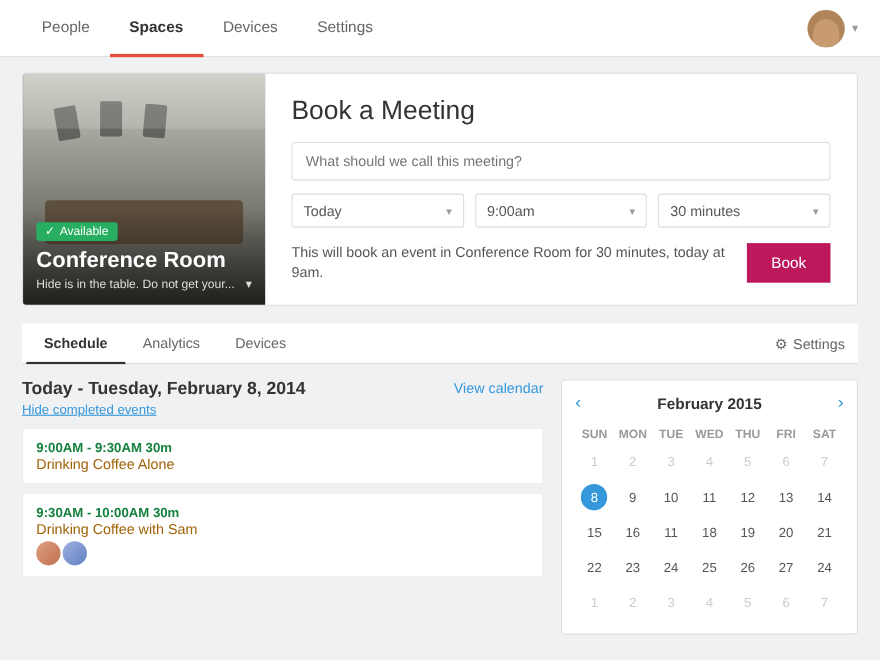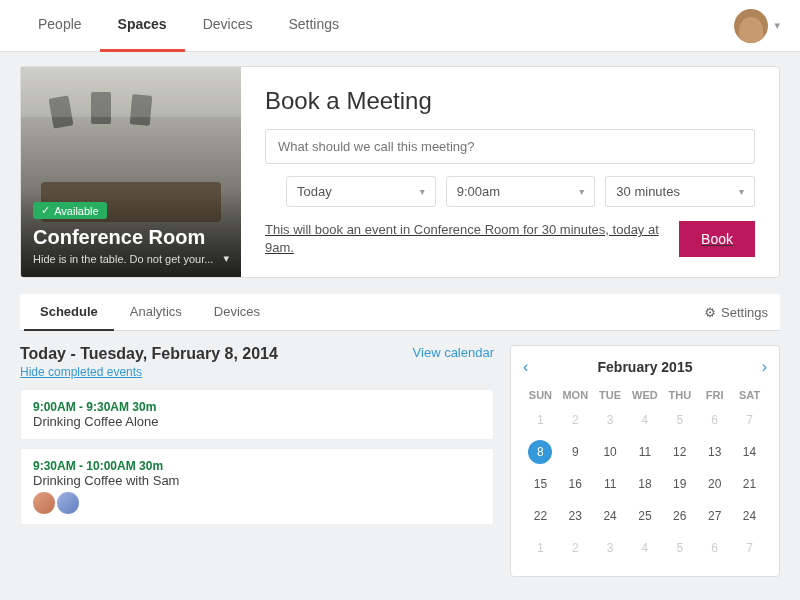--- a/index.html
+++ b/index.html
@@ -19,25 +19,25 @@
     .card { background: #fff; border-radius: 4px; border: 1px solid #ddd; display: flex; margin-bottom: 16px; overflow: hidden; }
     .card-image { width: 220px; min-height: 180px; background: #6a6a6a; position: relative; flex-shrink: 0; }
     .card-image-overlay { position: absolute; bottom: 0; left: 0; right: 0; padding: 12px; background: linear-gradient(transparent, rgba(0,0,0,0.6)); color: #fff; }
     .badge-available { background: #27ae60; color: #fff; font-size: 11px; padding: 2px 8px; border-radius: 3px; display: inline-flex; align-items: center; gap: 4px; margin-bottom: 6px; }
     .room-name { font-size: 20px; font-weight: 700; color: #fff; line-height: 1.2; }
     .room-desc { font-size: 11px; color: #ddd; margin-top: 3px; display: flex; align-items: center; justify-content: space-between; }
 
     .card-content { padding: 20px 24px; flex: 1; }
     .book-title { font-size: 24px; font-weight: 300; color: #333; margin-bottom: 14px; }
     .meeting-input { width: 100%; border: 1px solid #ddd; border-radius: 3px; padding: 9px 12px; font-size: 13px; color: #999; outline: none; margin-bottom: 12px; }
-    .book-row { display: flex; gap: 10px; margin-bottom: 14px; margin-left: 21px; }
+    .book-row { display: flex; gap: 10px; margin-bottom: 14px; }
     .select-box { border: 1px solid #ddd; border-radius: 3px; padding: 7px 10px; font-size: 13px; color: #555; background: #fff; display: flex; align-items: center; gap: 6px; cursor: pointer; }
     .select-box.wide { flex: 1; }
     .select-chevron { color: #999; font-size: 10px; margin-left: auto; }
-    .book-info-row { display: flex; align-items: flex-end; justify-content: space-between; text-decoration: underline; }
+    .book-info-row { display: flex; align-items: flex-end; justify-content: space-between; }
     .book-info-text { font-size: 13px; color: #555; line-height: 1.4; }
     .book-btn { background: #be185d; color: #fff; border: none; border-radius: 0; padding: 10px 22px; font-size: 14px; cursor: pointer; white-space: nowrap; }
 
     
     .tabs-row { display: flex; align-items: center; border-bottom: 1px solid #ddd; background: #fff; padding: 0 4px; margin-bottom: 14px; }
     .tab { padding: 10px 16px; font-size: 13px; color: #666; cursor: pointer; border-bottom: 2px solid transparent; margin-bottom: -1px; }
     .tab.active { color: #333; font-weight: 600; border-bottom: 2px solid #333; }
     .tab-settings { margin-left: auto; display: flex; align-items: center; gap: 5px; color: #666; font-size: 13px; cursor: pointer; padding: 10px 8px; }
 
     
@@ -45,21 +45,21 @@
     .schedule-col { flex: 1; }
     .calendar-col { width: 270px; background: #fff; border: 1px solid #ddd; border-radius: 4px; padding: 12px; flex-shrink: 0; }
 
     .schedule-header { display: flex; justify-content: space-between; align-items: flex-start; margin-bottom: 2px; }
     .schedule-date { font-size: 16px; font-weight: 700; color: #333; }
     .view-calendar-link { font-size: 13px; color: #3498db; cursor: pointer; }
     .hide-link { font-size: 12px; color: #3498db; cursor: pointer; margin-bottom: 10px; text-decoration: underline; }
 
     .event-item { background: #fff; border: 1px solid #eee; border-radius: 3px; padding: 10px 12px; margin-bottom: 8px; }
     .event-time { font-size: 12px; color: #15803d; font-weight: 600; }
-    .event-name { font-size: 13px; color: #404040; }
+    .event-name { font-size: 13px; color: #a16207; }
 
     
     .cal-header { display: flex; align-items: center; justify-content: space-between; margin-bottom: 10px; }
     .cal-title { font-size: 14px; font-weight: 600; color: #333; }
     .cal-nav { color: #3498db; cursor: pointer; font-size: 16px; background: none; border: none; }
     .cal-grid { width: 100%; border-collapse: collapse; }
     .cal-grid th { font-size: 11px; color: #999; text-align: center; padding: 3px 0; font-weight: 600; }
     .cal-grid td { text-align: center; padding: 4px 2px; font-size: 12px; color: #555; cursor: pointer; }
     .cal-grid td.other-month { color: #ccc; }
     .cal-grid td .day-cell { width: 24px; height: 24px; display: inline-flex; align-items: center; justify-content: center; border-radius: 50%; }

